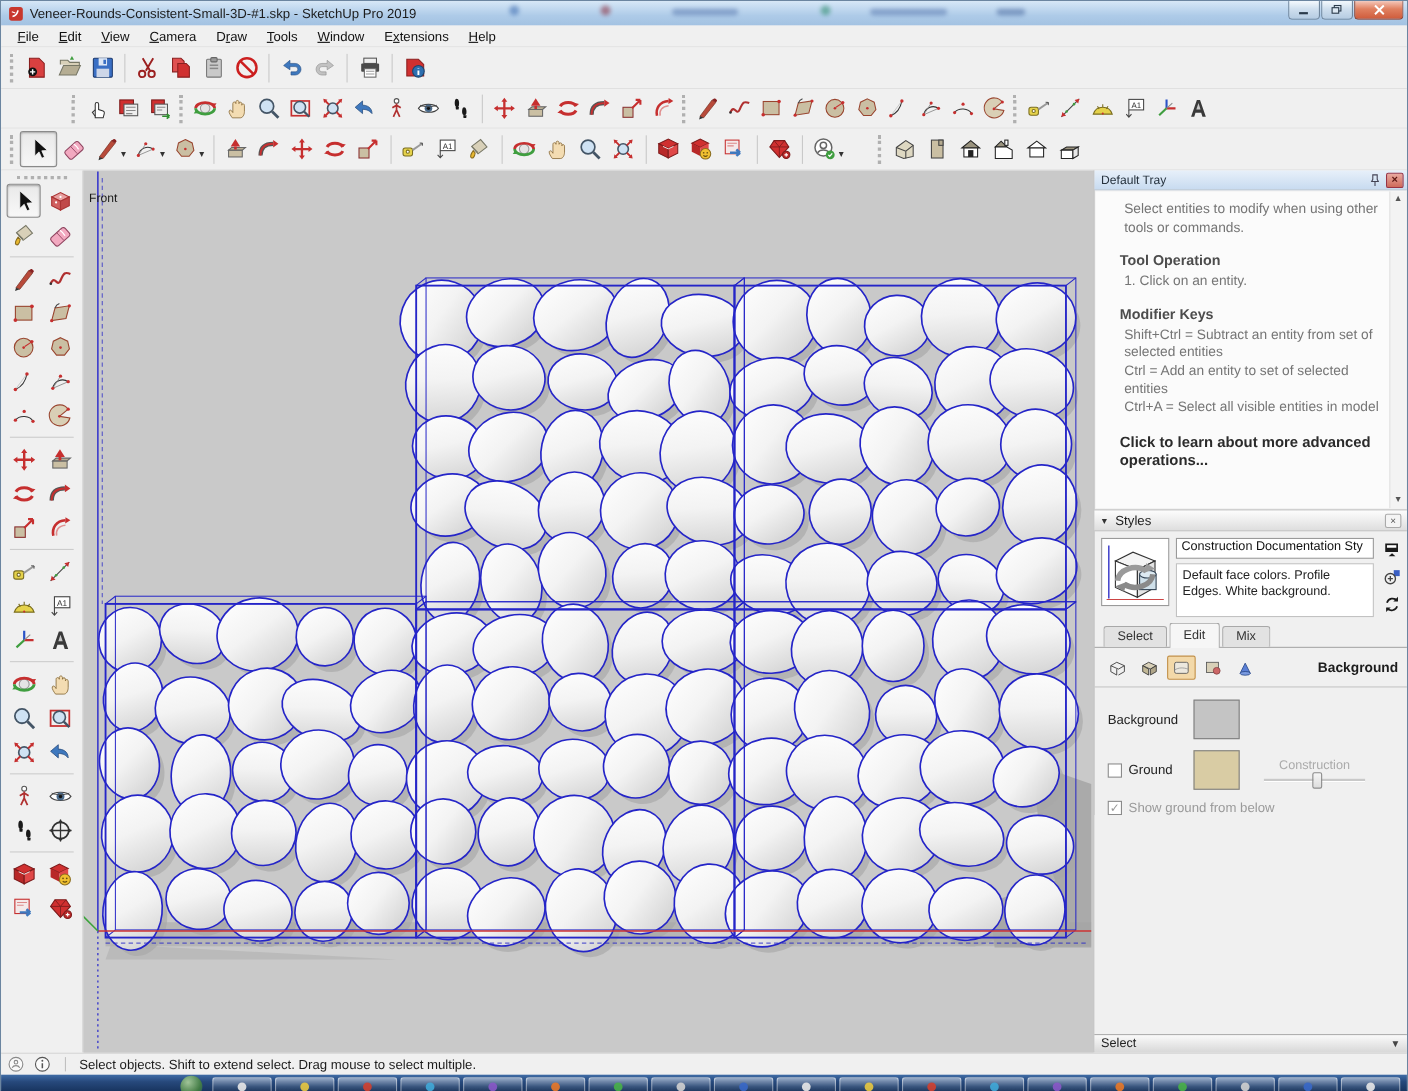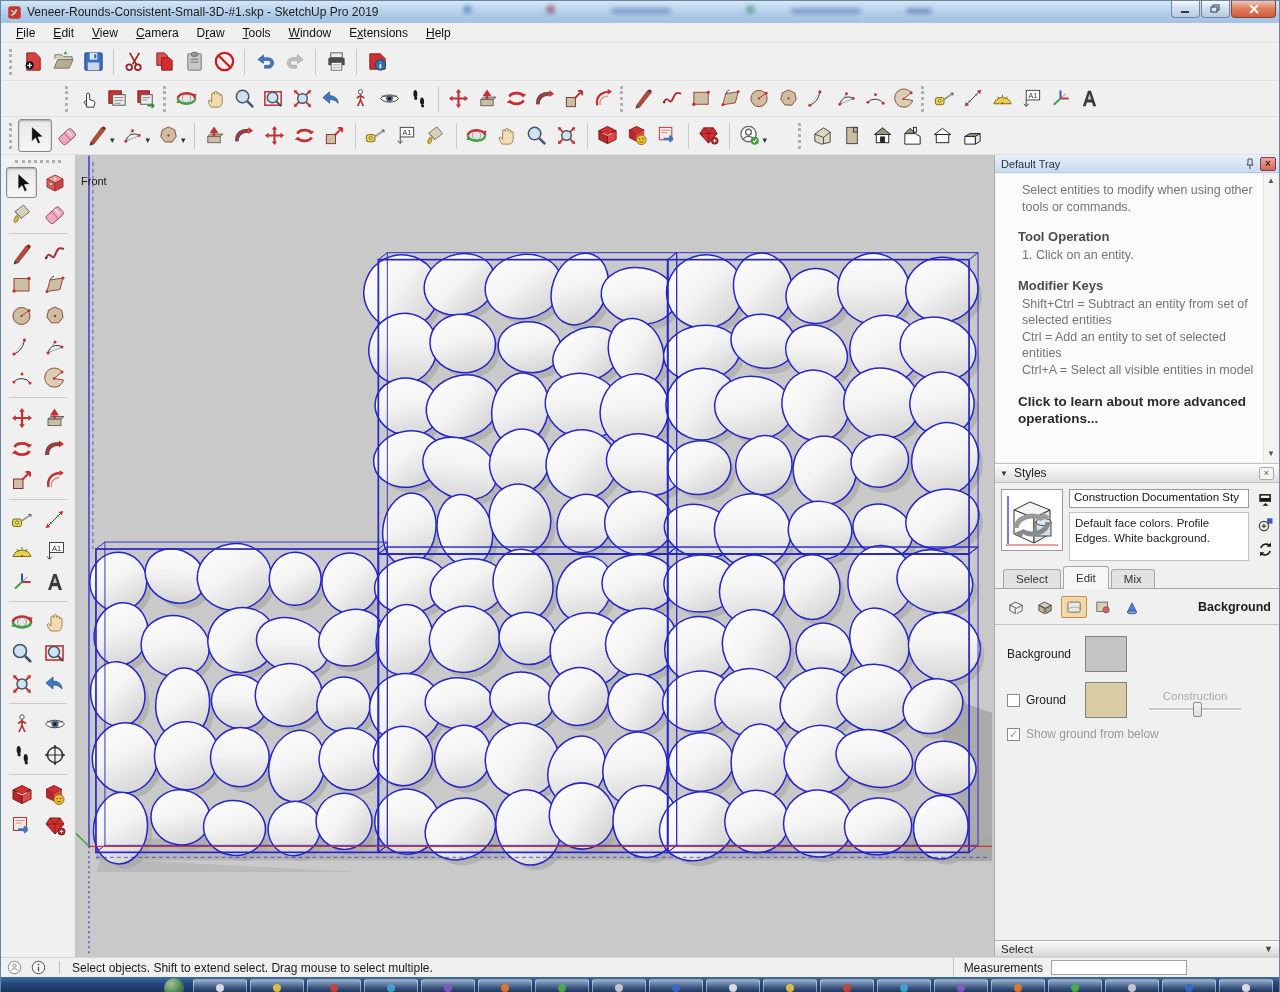--- a/index.html
+++ b/index.html
@@ -1455,24 +1455,20 @@
         <circle cx="12" cy="9" r="2.6" fill="none" stroke="#8a8a8a" stroke-width="1.6"></circle>
         <path d="M6.5 17c2-4 9-4 11 0" fill="none" stroke="#8a8a8a" stroke-width="1.6"></path>
       </svg>
     <svg class="sico" viewBox="0 0 24 24">
         <circle cx="12" cy="12" r="10" fill="#fafafa" stroke="#555" stroke-width="1.6"></circle>
         <circle cx="12" cy="7" r="1.4" fill="#555"></circle>
         <path d="M12 10.5V18" stroke="#555" stroke-width="2.2"></path>
       </svg>
     <span class="ssep"></span>
     <span class="statusmsg">Select objects. Shift to extend select. Drag mouse to select multiple.</span>
-    <span class="measure">
-      <span class="mlbl">Measurements</span>
-      <input value="" style="">
-    </span>
   </div>
 
   <div class="taskbar" id="taskbar">
       <span class="orb"></span>
       <span class="tkbtn" style="left: 192px;">
         <span class="tkdot" style="left: 22px; background: rgb(232, 232, 232);"></span>
       </span>
       <span class="tkbtn" style="left: 249px;">
         <span class="tkdot" style="left: 22px; background: rgb(232, 200, 64);"></span>
       </span>

